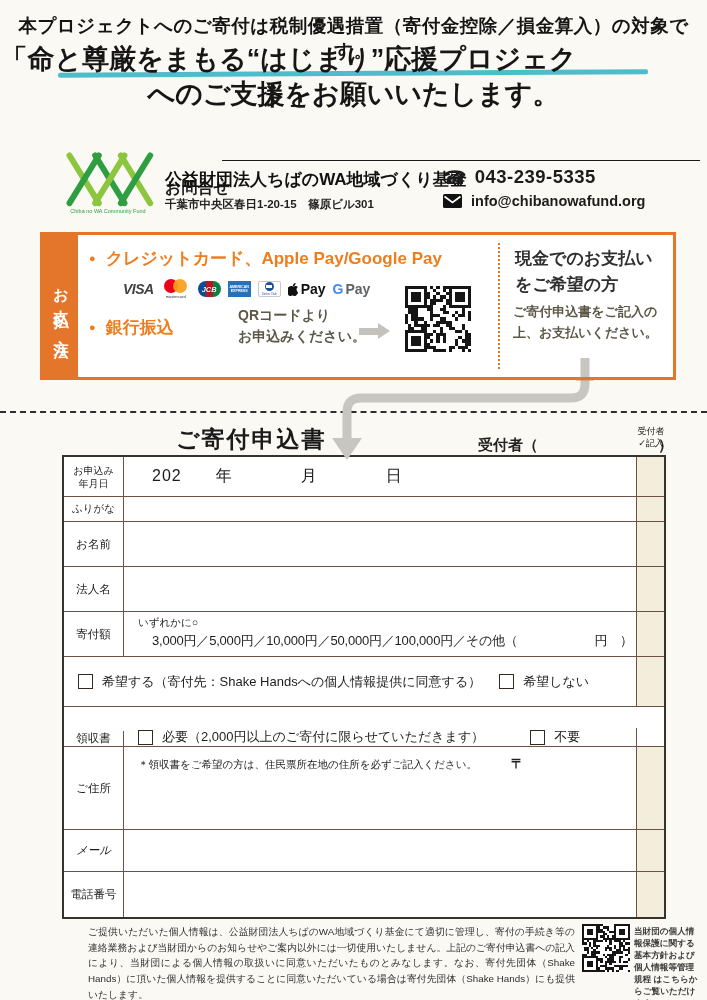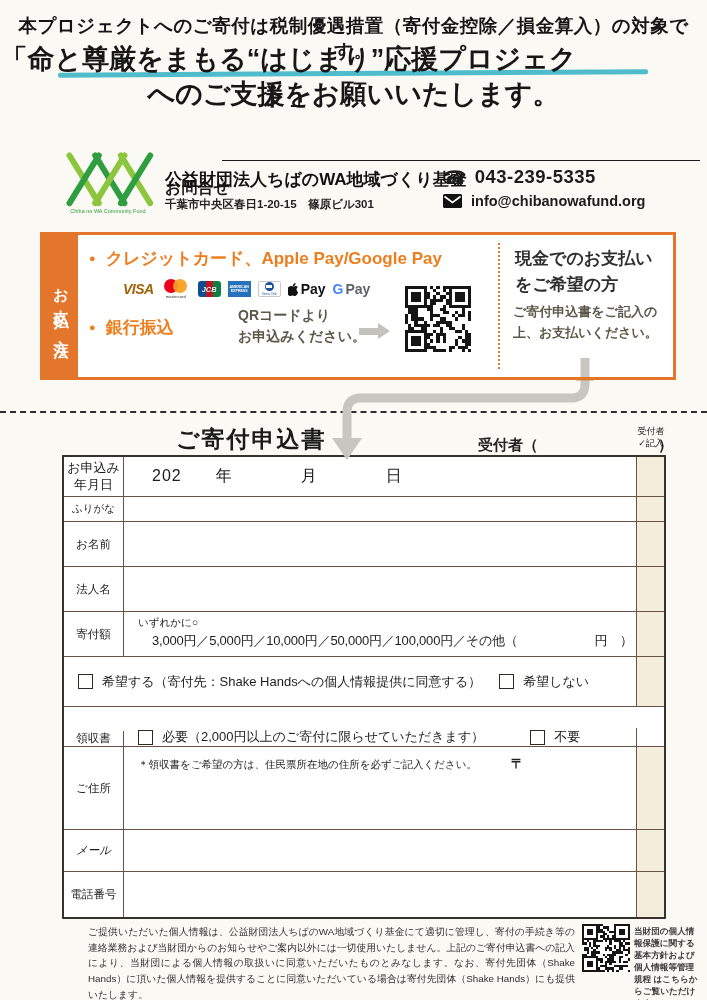--- a/index.html
+++ b/index.html
@@ -29,28 +29,28 @@
   
   .paybox{position:absolute;top:232px;left:40px;width:636px;height:148px;background:#fff;border:3px solid #e4762b;z-index:1;}
   .paytab{position:absolute;top:0;left:0;bottom:0;width:35px;background:#e4762b;display:flex;align-items:center;justify-content:center;}
   .paytab span{writing-mode:vertical-rl;text-orientation:upright;color:#fff;font-size:15px;font-weight:800;letter-spacing:4px;}
   .pay-bullet{position:absolute;display:flex;align-items:center;gap:10px;color:#ee7d1d;font-weight:800;font-size:17px;}
   .pay-bullet .dot{font-size:11px;line-height:1;}
   .bullet-card{top:12px;left:46px;}
   .bullet-bank{top:81px;left:46px;}
   .cards-row{position:absolute;top:42px;left:80px;display:flex;align-items:center;gap:7px;height:24px;}
   .brand{display:inline-flex;align-items:center;justify-content:center;}
-  .visa{color:#a16207;font-weight:900;font-style:italic;font-size:14px;letter-spacing:-.5px;}
+  .visa{color:#404040;font-weight:900;font-style:italic;font-size:14px;letter-spacing:-.5px;}
   .mc{position:relative;width:30px;height:22px;flex-direction:column;}
   .mc .circles{position:relative;width:24px;height:14px;}
   .mc .c1,.mc .c2{position:absolute;width:14px;height:14px;border-radius:50%;top:0;}
   .mc .c1{left:0;background:#eb001b;}
   .mc .c2{left:9px;background:#f79e1b;opacity:.92;}
   .mc .mlabel{font-size:4px;color:#333;margin-top:1px;}
-  .jcb{width:23px;height:16px;border-radius:3px;background:linear-gradient(90deg,#0e4c96 0 33%,#c1121f 33% 66%,#0b8043 66% 100%);color:#fff;font-size:7.5px;font-weight:900;font-style:italic;text-shadow:0 0 1px #000;}
+  .jcb{width:23px;height:16px;border-radius:8px;background:linear-gradient(90deg,#0e4c96 0 33%,#c1121f 33% 66%,#0b8043 66% 100%);color:#fff;font-size:7.5px;font-weight:900;font-style:italic;text-shadow:0 0 1px #000;}
   .amex{width:23px;height:16px;background:#2671b9;color:#fff;font-size:3.6px;font-weight:800;text-align:center;line-height:1.15;padding:1px;}
   .diners{width:23px;height:16px;background:#fff;border:1px solid #c9c9c9;border-radius:2px;flex-direction:column;}
   .diners .ring{width:9px;height:9px;border-radius:50%;background:#1b4f9c;position:relative;}
   .diners .ring::after{content:"";position:absolute;left:1.5px;right:1.5px;top:3px;height:3px;background:#fff;}
   .diners .dlabel{font-size:2.8px;color:#1b4f9c;margin-top:.5px;}
   .applepay{gap:2px;font-size:14px;font-weight:700;color:#111;}
   .gpay{gap:2px;font-size:14px;font-weight:700;color:#5f6368;}
   .gpay .g{color:#4285f4;font-weight:900;}
   .qr-note{position:absolute;top:70px;left:195px;font-size:14px;line-height:1.5;color:#5d5747;font-weight:600;}
   .arrow-right{position:absolute;top:88px;left:316px;width:32px;height:16px;}
@@ -69,21 +69,21 @@
   
   .form-title{position:absolute;top:424px;left:176px;font-size:23px;font-weight:800;letter-spacing:2px;color:#1a1a1a;z-index:1;}
   .receptionist{position:absolute;top:436px;left:478px;font-size:15px;font-weight:600;color:#222;z-index:1;}
   .checkcol-header{position:absolute;top:426px;left:630px;width:42px;text-align:center;font-size:9px;line-height:1.3;color:#222;z-index:1;}
 
   
   .formtable{position:absolute;top:455px;left:62px;width:604px;border:2px solid #38322c;background:#fff;z-index:1;}
   .trow{display:flex;border-bottom:1px solid #6b5244;}
   .trow:last-child{border-bottom:none;}
   .tl{width:60px;border-right:1px solid #6b5244;display:flex;flex-direction:column;align-items:center;justify-content:center;text-align:center;font-size:11.5px;color:#1d1d1d;font-weight:500;line-height:1.3;}
-  .tl.small{font-size:13px;}
+  .tl.small{font-size:10px;}
   .tc{flex:1;border-right:1px solid #6b5244;position:relative;background:#fff;}
   .tk{width:27px;background:#f3eddb;}
   .r1{height:40px;}.r2{height:25px;}.r3{height:45px;}.r4{height:45px;}.r5{height:45px;}
   .r6{height:50px;}.r7{height:40px;align-items:flex-end;}.r8{height:83px;}.r9{height:42px;font-style:italic;}.r10{height:45px;}
   .date-content{display:flex;align-items:center;height:100%;padding-left:28px;font-size:16px;letter-spacing:1px;}
   .amount-note{position:absolute;top:4px;left:14px;font-size:10.5px;color:#222;}
   .amount-options{position:absolute;top:20px;left:28px;font-size:13px;color:#1d1d1d;letter-spacing:-.2px;}
   .cb-line{display:flex;align-items:center;height:100%;padding-left:14px;font-size:13px;color:#1d1d1d;}
   .cb{width:15px;height:15px;border:1.6px solid #33291f;background:#fff;margin-right:9px;flex:none;}
   .opt2{margin-left:18px;display:flex;align-items:center;}

